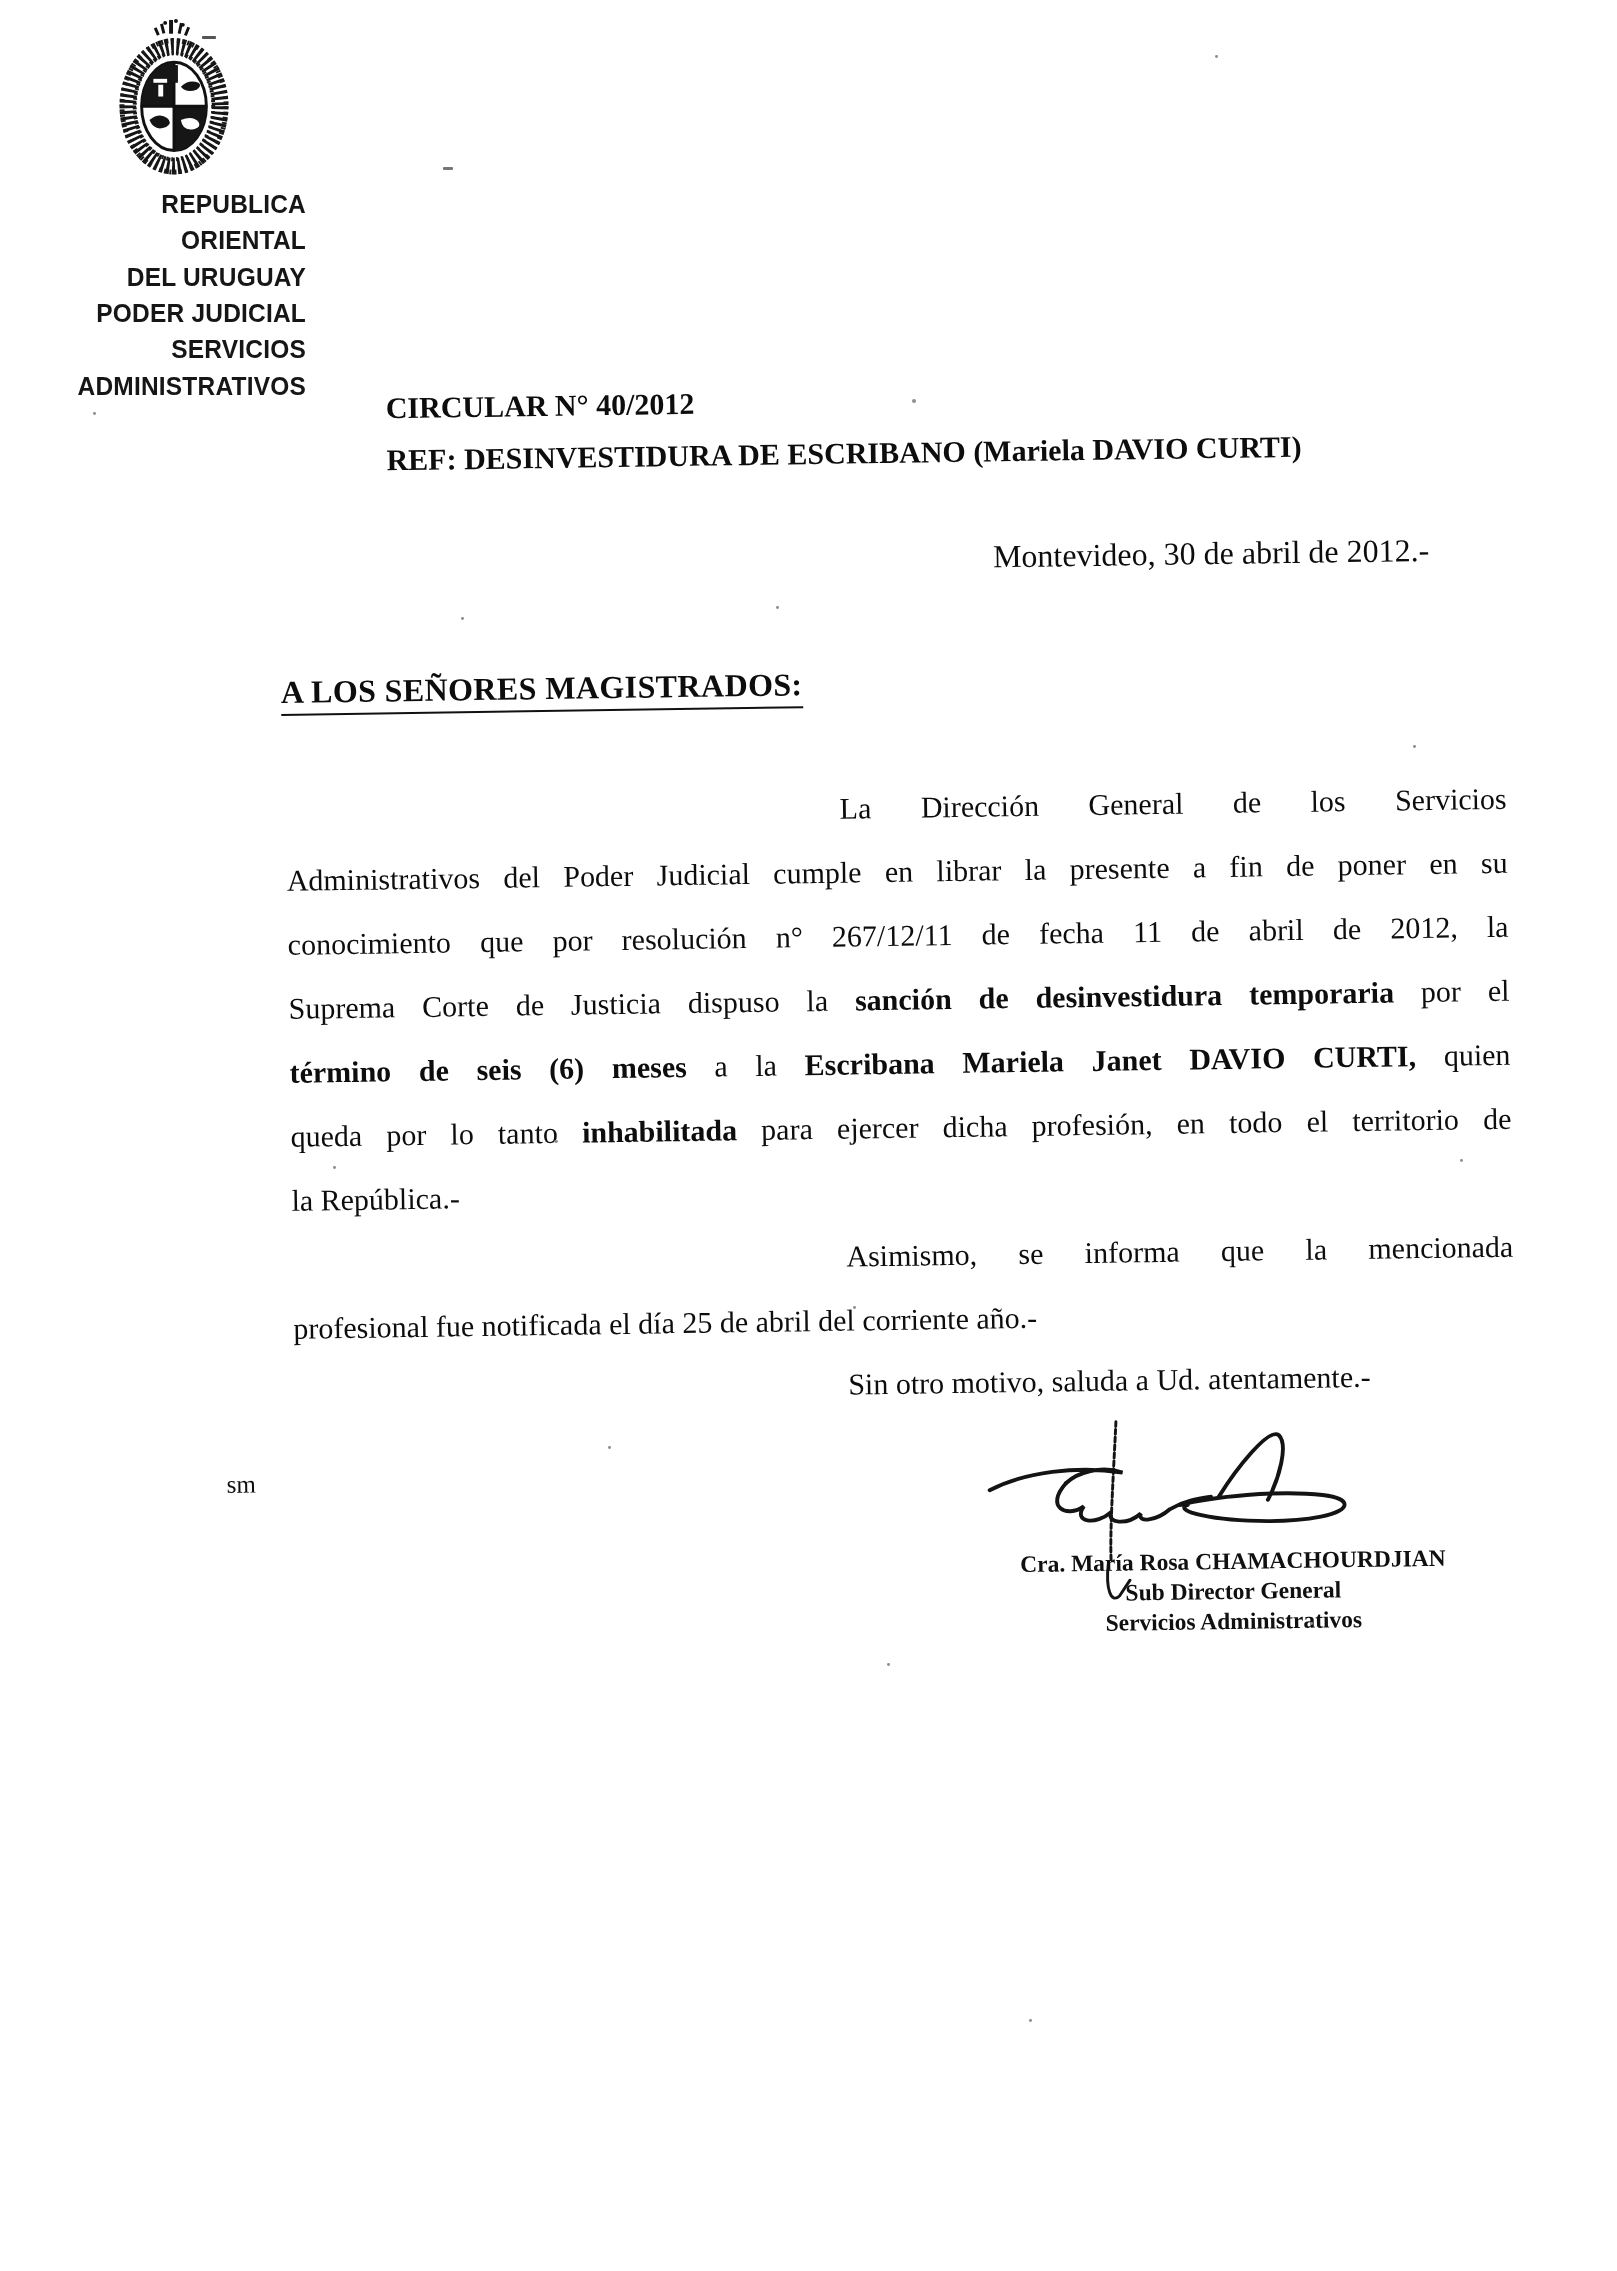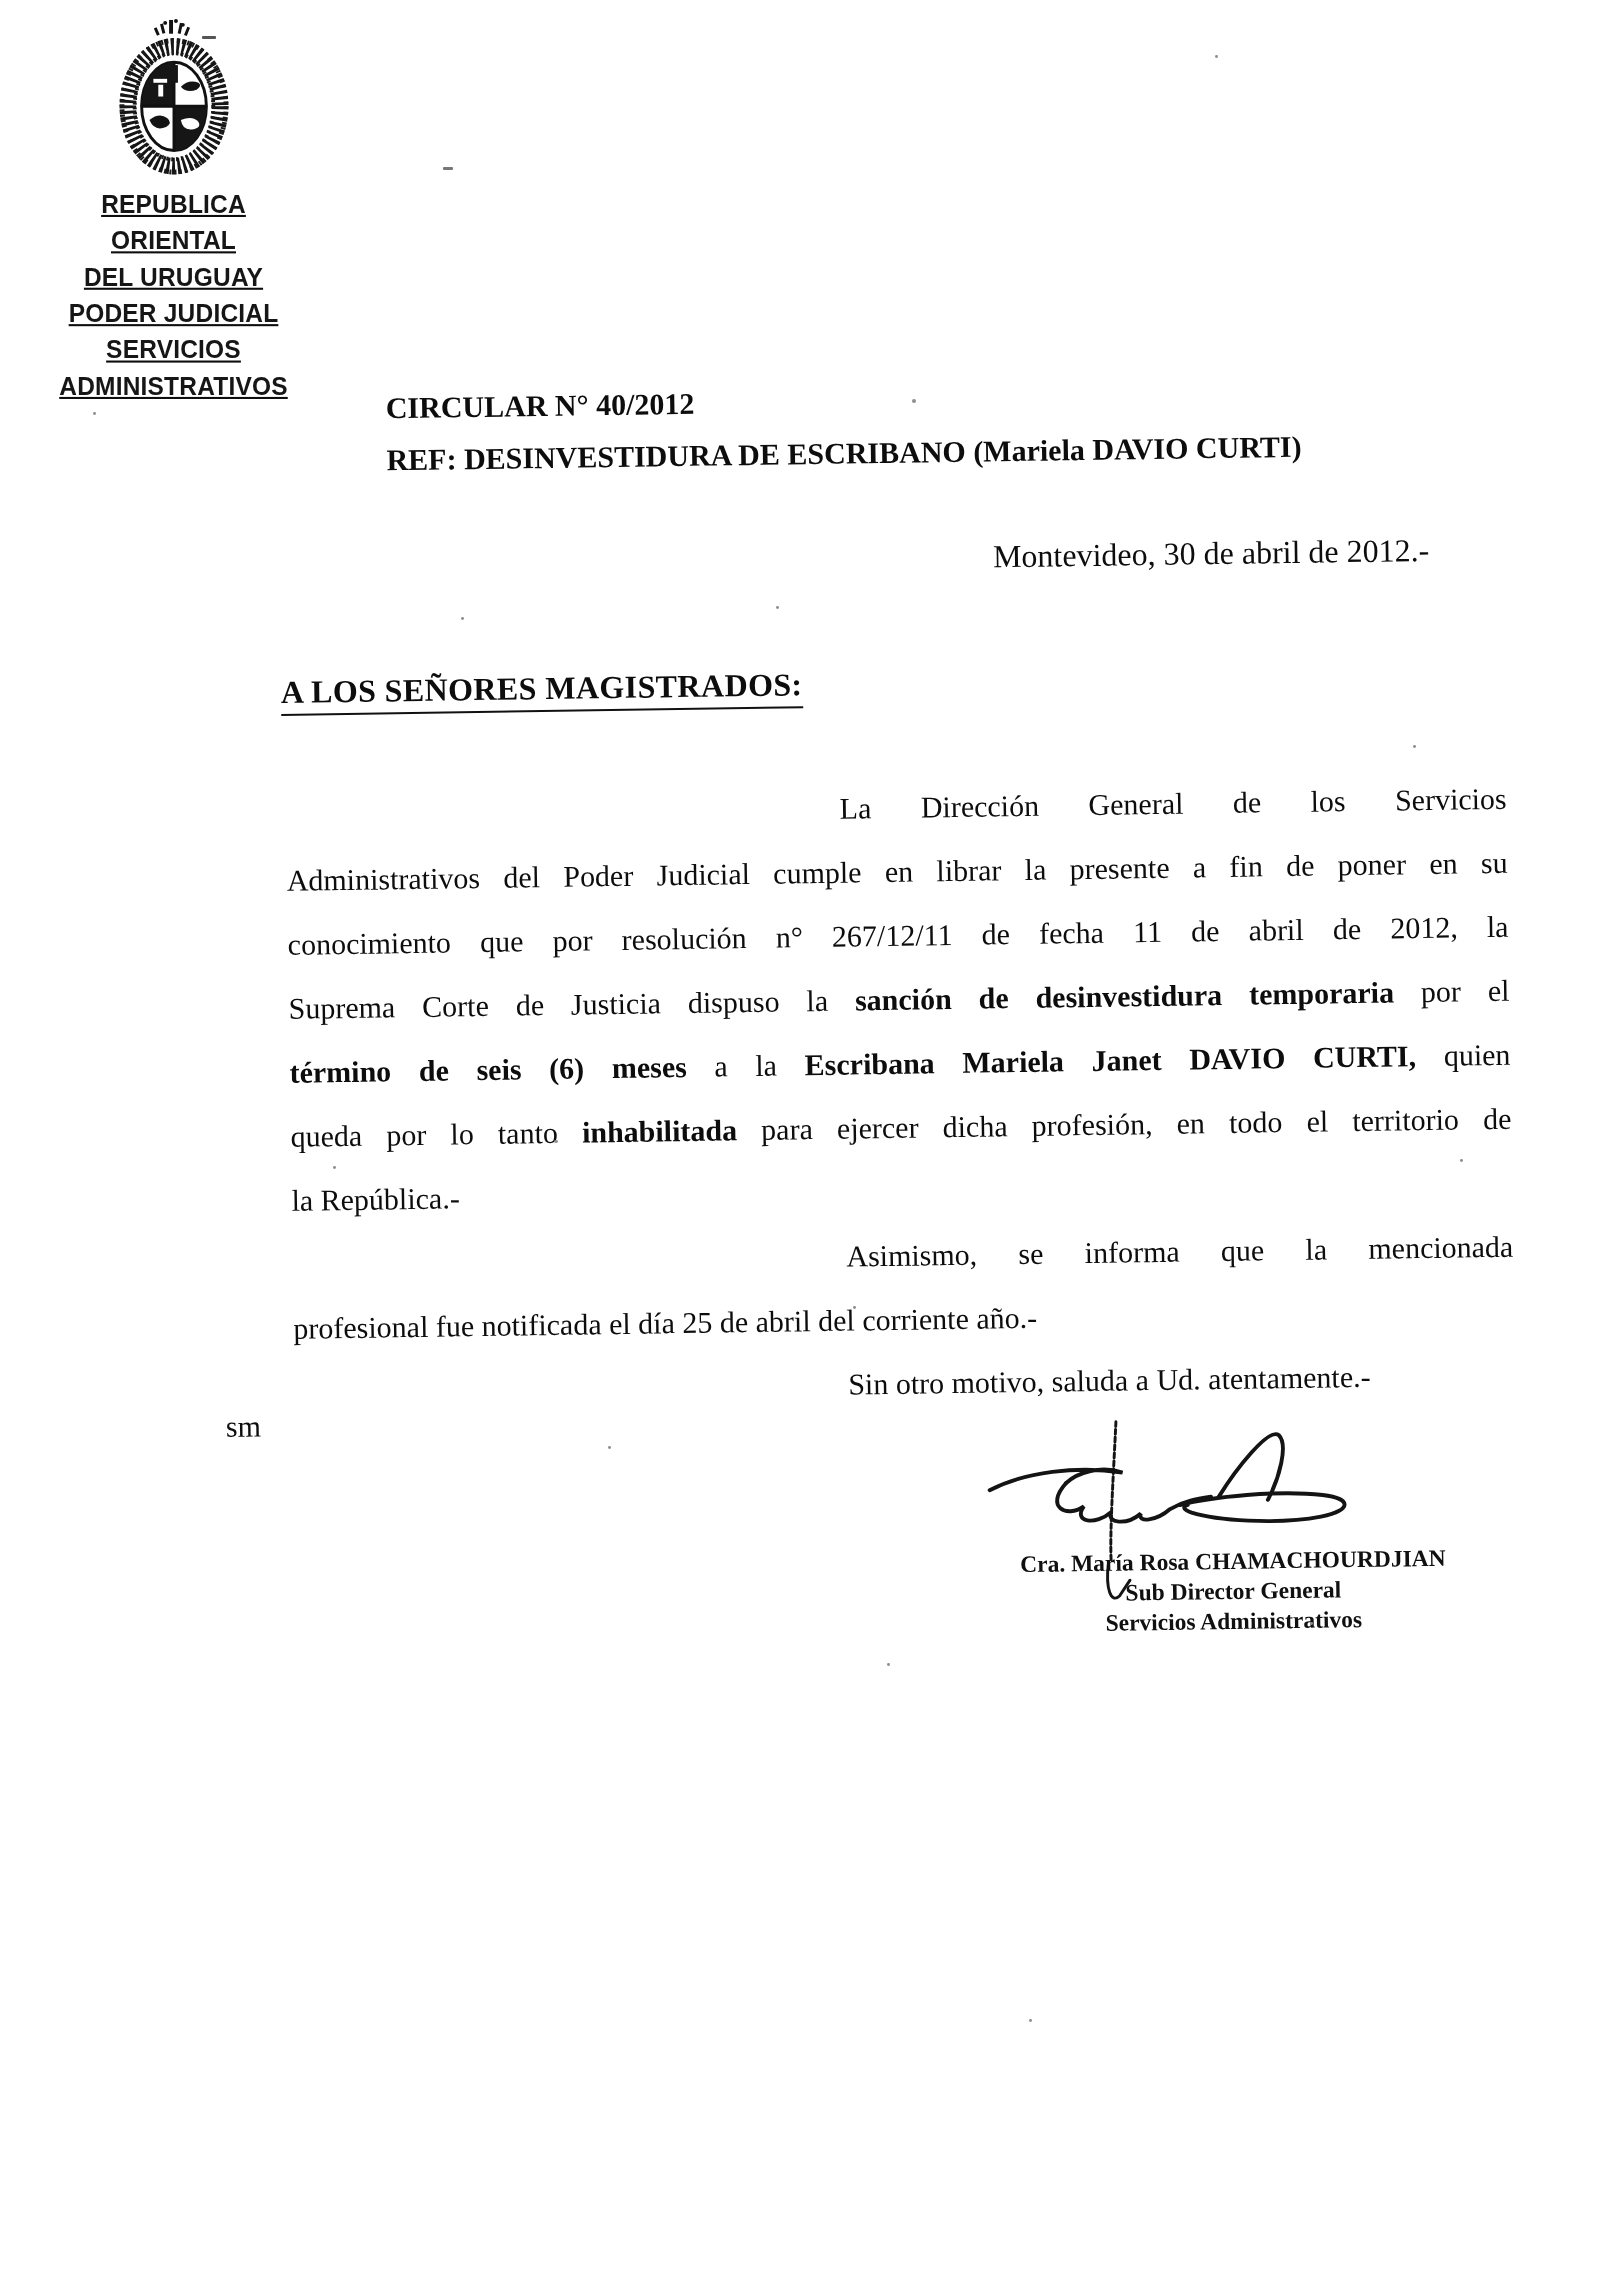--- a/index.html
+++ b/index.html
@@ -7,22 +7,21 @@
     position:relative;
     width:1617px;height:2271px;
     background:#ffffff;
     overflow:hidden;
     font-family:"Liberation Serif", serif;
     color:#0d0d0d;
   }
   
   .letterhead{
     position:absolute;left:41px;top:17.6px;width:265px;
-    text-align:center;
-    text-decoration:underline;
+    text-align:right;
   }
   .crest{display:block;margin:0 auto 13.7px auto;}
   .org{
     font-family:"Liberation Sans", sans-serif;
     font-weight:700;font-size:24.5px;line-height:35px;
     letter-spacing:0.2px;color:#161616;
     transform:scaleY(1.04);
   }
   
   .letter{
@@ -38,21 +37,21 @@
     border-bottom:2.9px solid #111;padding-bottom:2.9px;letter-spacing:0.4px;
   }
   .body{
     position:absolute;left:281px;top:776px;width:1221px;
     font-size:30px;line-height:64px;
   }
   .bline{height:64px;}
   .l-just{text-align:justify;text-align-last:justify;}
   .l-ind{padding-left:554px;}
   .bline b{font-weight:700;}
-  .initials{position:absolute;left:212px;top:1400px;font-size:30px;}
+  .initials{position:absolute;left:212px;top:1461px;font-size:25px;}
   .sig-wrap{position:absolute;left:982px;top:1551px;width:470px;text-align:center;
             font-weight:700;font-size:23.5px;line-height:30px;color:#101010;}
   .sig-scribble{position:absolute;left:965px;top:1419px;pointer-events:none;}
   
   .speck{position:absolute;background:#8f8f8f;border-radius:50%;}
 </style>
 </head>
 <body>
 
 <div class="page">

